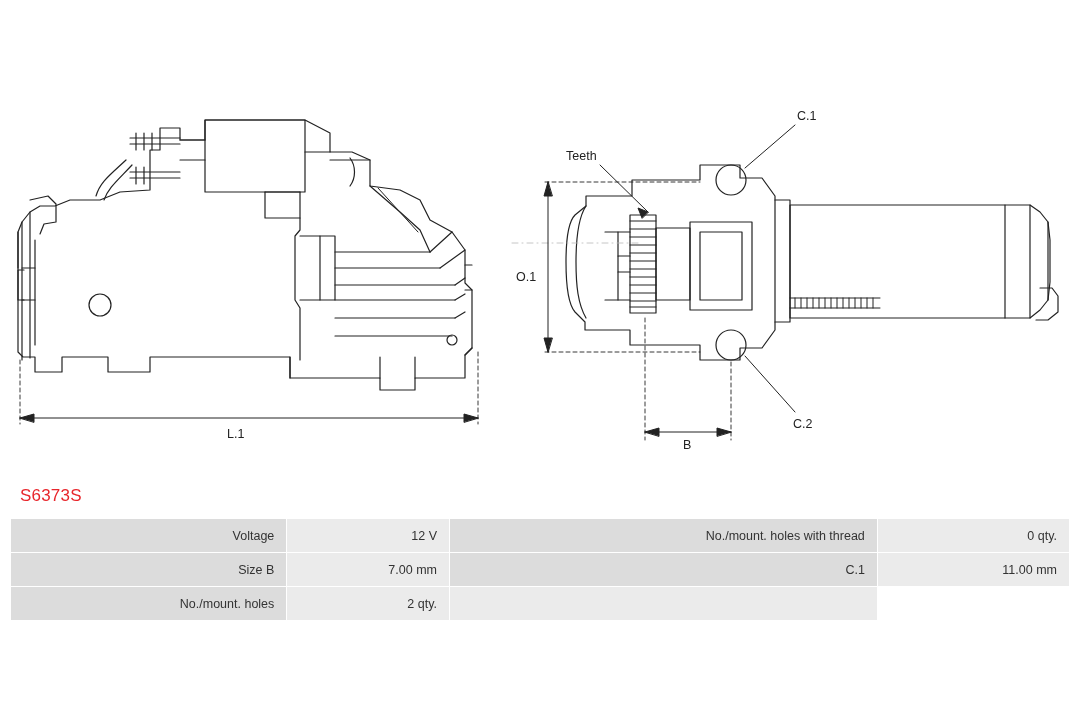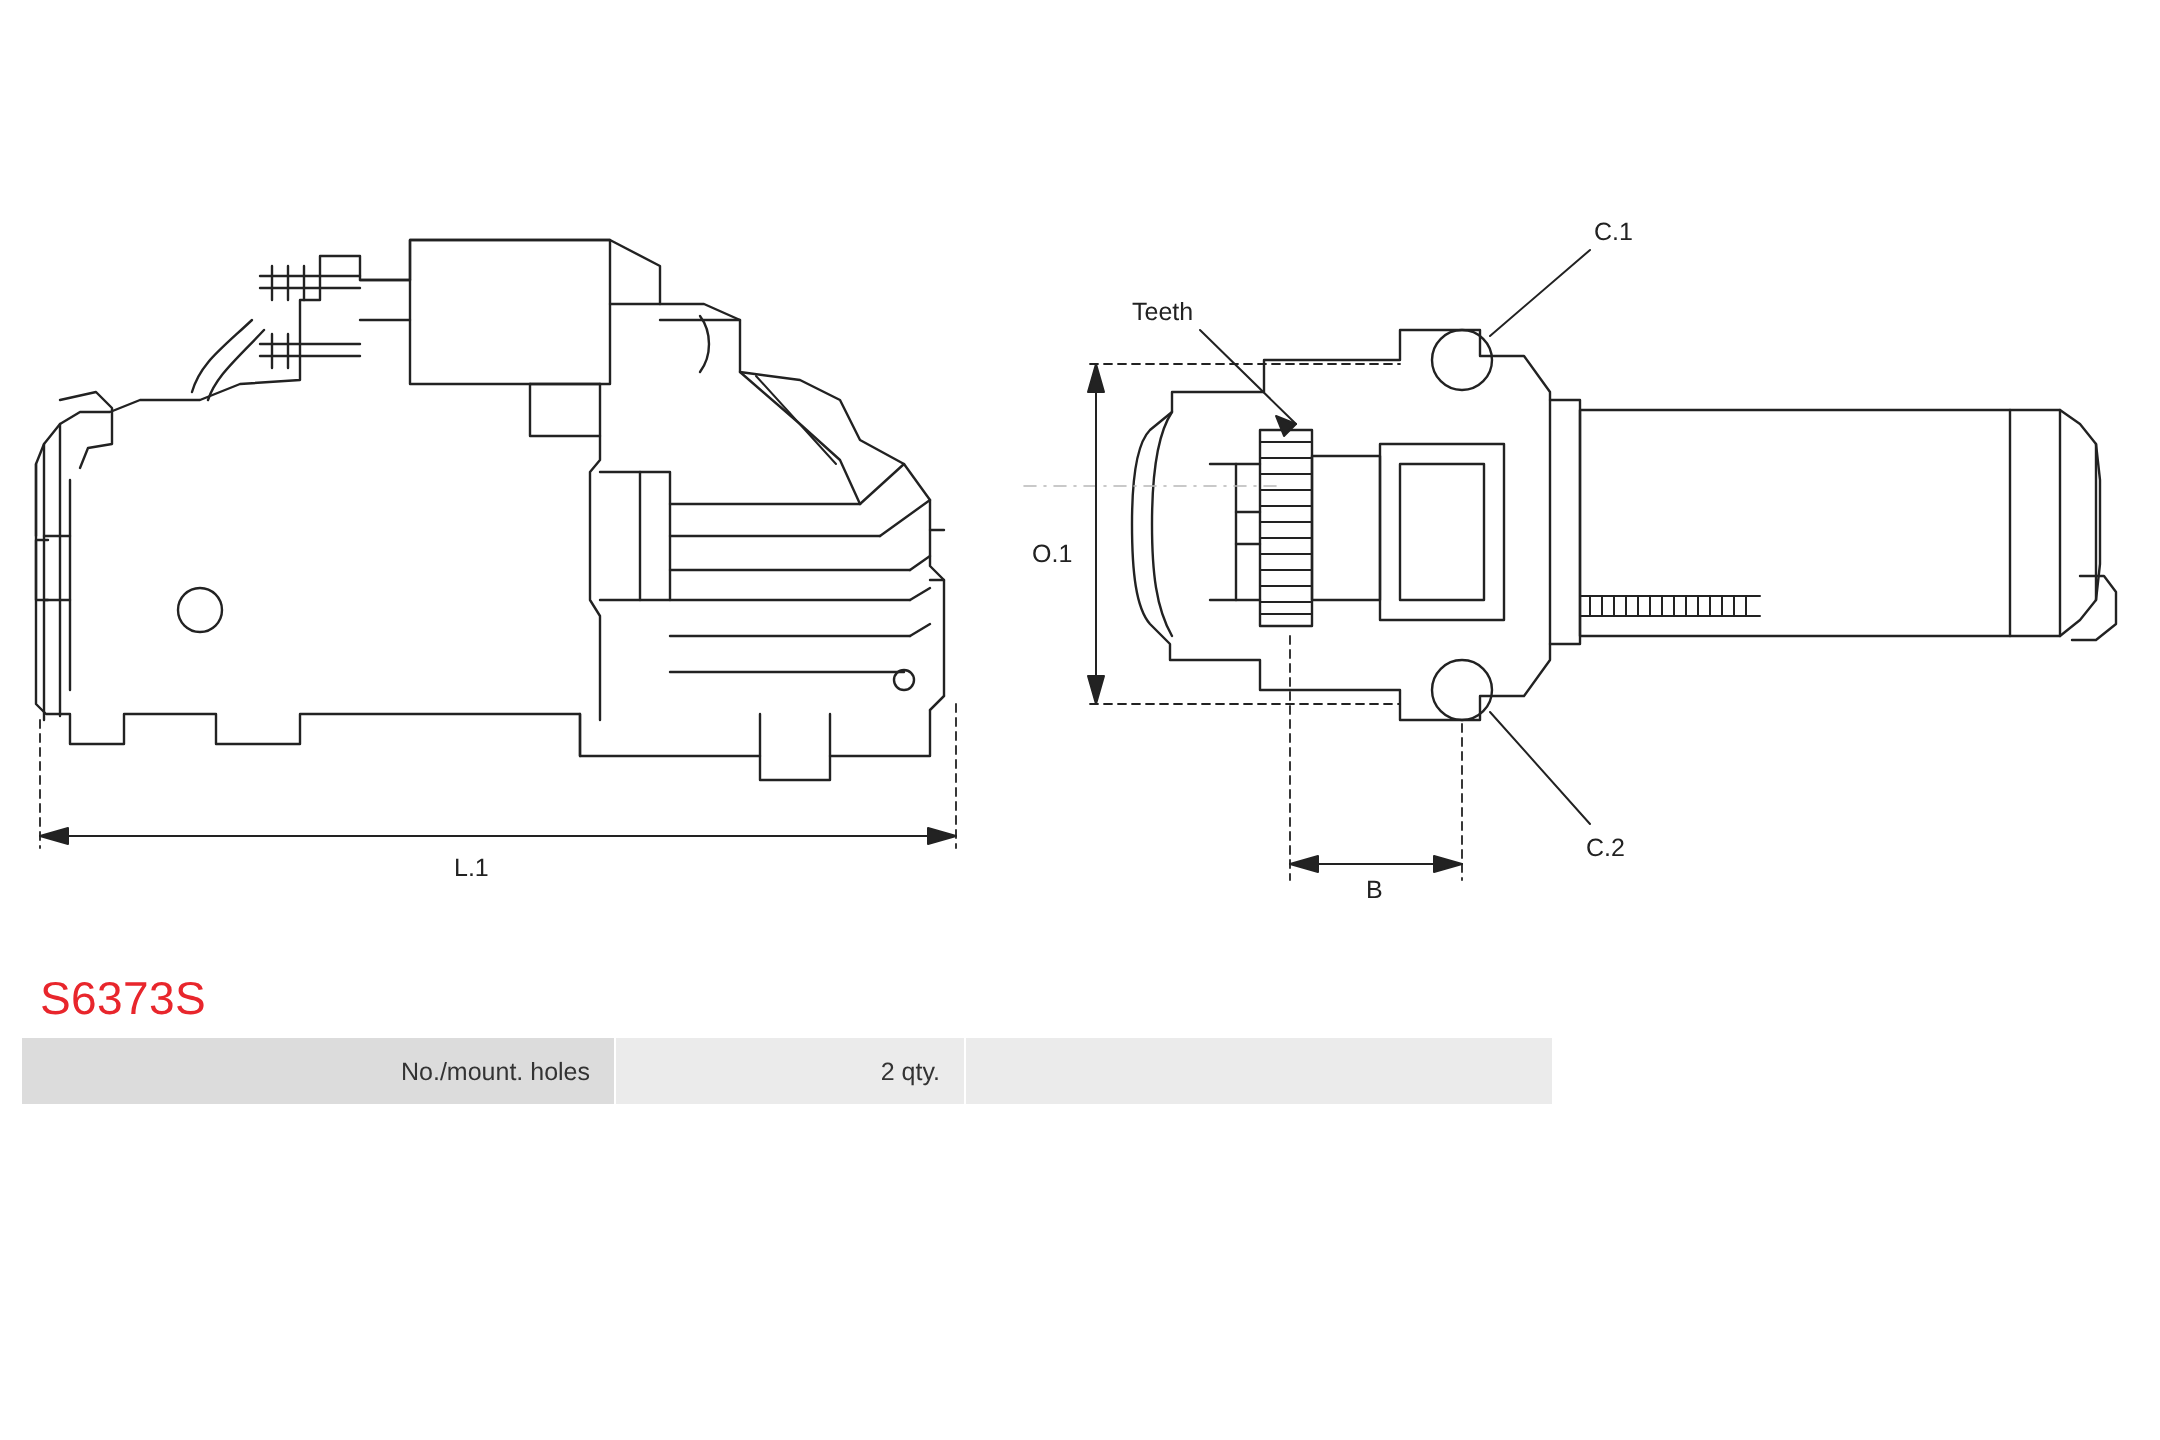--- a/index.html
+++ b/index.html
@@ -27,21 +27,21 @@
     width: 1080px;
     height: 470px;
   }
   .drawing-area svg {
     display: block;
   }
   .part-code {
     position: absolute;
     left: 20px;
     top: 486px;
-    font-size: 23px;
+    font-size: 17px;
     color: #e8262c;
     font-family: "Liberation Sans", sans-serif;
     letter-spacing: 0.2px;
   }
   .spec-table {
     position: absolute;
     left: 10px;
     top: 518px;
     width: 1060px;
     border-collapse: collapse;
@@ -280,20 +280,32 @@
       <text class="drawing-label" x="793" y="428">C.2</text>
       <text class="drawing-label" x="566" y="160">Teeth</text>
     </svg>
   </div>
 
   <div class="part-code">S6373S</div>
 
   <table class="spec-table">
     <tbody>
       <tr>
+        <td class="lbl">Voltage</td>
+        <td class="val">12 V</td>
+        <td class="lbl2">No./mount. holes with thread</td>
+        <td class="val2">0 qty.</td>
+      </tr>
+      <tr>
+        <td class="lbl">Size B</td>
+        <td class="val">7.00 mm</td>
+        <td class="lbl2">C.1</td>
+        <td class="val2">11.00 mm</td>
+      </tr>
+      <tr>
         <td class="lbl">No./mount. holes</td>
         <td class="val">2 qty.</td>
         <td class="empty-left"></td>
         <td class="empty-cell"></td>
       </tr>
     </tbody>
   </table>
 
 </div>
 

